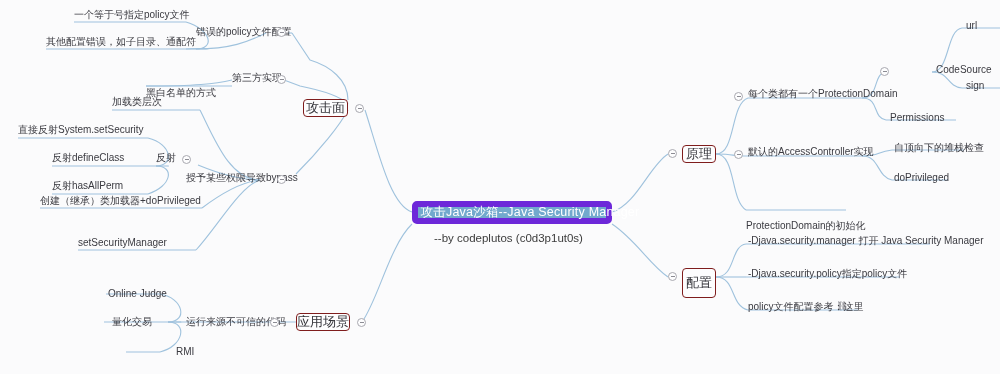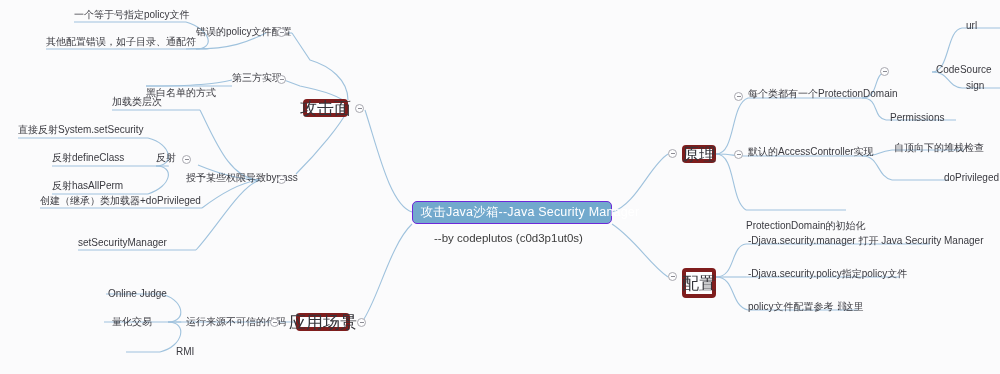--- a/index.html
+++ b/index.html
@@ -30,21 +30,21 @@
     fill: none;
     stroke: #9fc2dd;
     stroke-width: 1.1;
   }
 
   
   .root-node {
     position: absolute;
     background: #72a9cd;
     color: #ffffff;
-    border: 1px solid #6d28d9;
+    border: 6px solid #6d28d9;
     border-radius: 5px;
     font-size: 12.5px;
     letter-spacing: .2px;
     display: flex;
     align-items: center;
     justify-content: center;
     white-space: nowrap;
     box-sizing: border-box;
     padding-left: 36px;
   }
@@ -52,24 +52,24 @@
     position: absolute;
     color: #3c3c3c;
     font-size: 11.5px;
     white-space: nowrap;
   }
 
   
   .box-node {
     position: absolute;
     background: #fdfdfe;
-    border: 4px solid #7f1d1d;
+    border: 1px solid #7f1d1d;
     border-radius: 4px;
     color: #34343a;
-    font-size: 17px;
+    font-size: 13px;
     display: flex;
     align-items: center;
     justify-content: center;
     white-space: nowrap;
     box-sizing: border-box;
   }
 
   
   .label {
     position: absolute;
@@ -252,21 +252,21 @@
 
   <div class="label" style="left:966px; top:20px;">url</div>
   <div class="label" style="left:966px; top:80px;">sign</div>
 
   <div class="label" style="left:890px; top:112px;">Permissions</div>
 
   <div class="toggle" style="left:734px; top:150px;"></div>
   <div class="label" style="left:748px; top:146px;">默认的AccessController实现</div>
 
   <div class="label" style="left:894px; top:142px;">自顶向下的堆栈检查</div>
-  <div class="label" style="left:944px; top:172px;">doPrivileged</div>
+  <div class="label" style="left:894px; top:172px;">doPrivileged</div>
 
   <div class="label" style="left:746px; top:200px;margin-top:20px;">ProtectionDomain的初始化</div>
 
   <div class="toggle" style="left:668px; top:272px;"></div>
   <div class="box-node" style="left:682px; top:268px; width:34px; height:30px;">
     <span>配置</span>
   </div>
 
   <div class="label" style="left:748px; top:268px;">-Djava.security.policy指定policy文件</div>
   <div class="label" style="left:748px; top:235px;">-Djava.security.manager 打开 Java Security Manager</div>

